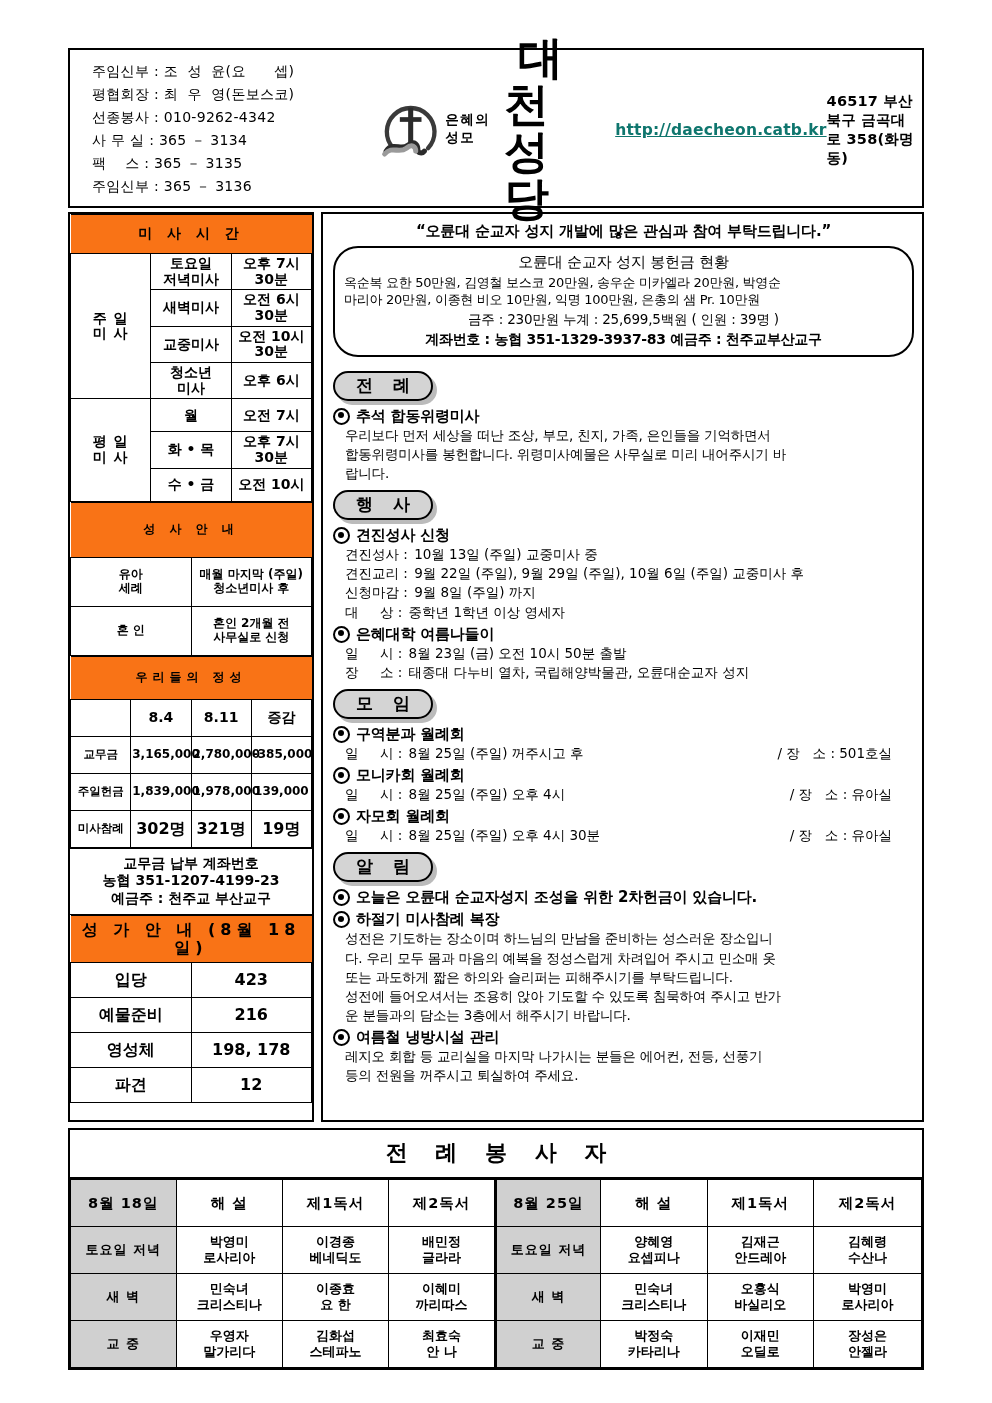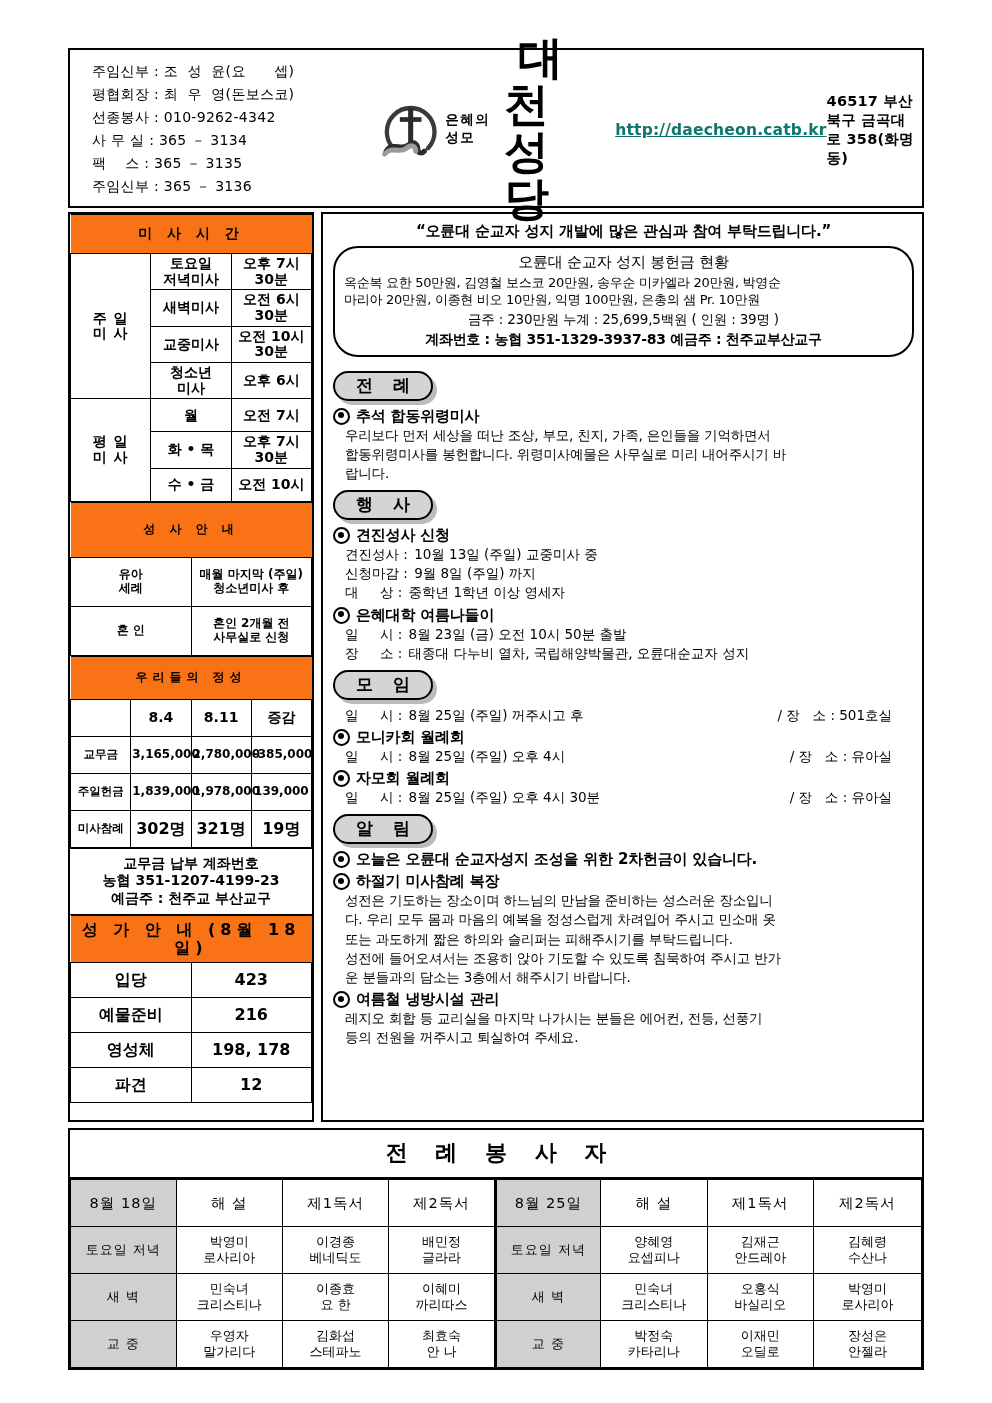--- a/index.html
+++ b/index.html
@@ -274,21 +274,21 @@
     border-bottom: 2px solid #000;
   }
   table.srv {
     width: 100%;
     border-collapse: collapse;
     table-layout: fixed;
   }
   table.srv td {
     border: 1px solid #000;
     text-align: center;
-    font-weight: normal;
+    font-weight: bold;
     font-size: 13px;
     line-height: 1.25;
     height: 42px;
     padding: 2px 0;
   }
   table.srv td.hd { font-size: 14.5px; letter-spacing: 1px; }
   table.srv td.shade { background: #d0d0d0; letter-spacing: 1px; }
   table.srv td.sep { border-left: 3px solid #000; }
   .nm1 { display:block; }
   .nm2 { display:block; }
@@ -483,20 +483,24 @@
       <div class="item">
         <div class="item-title">
           <span class="bullet"></span>
           <span>견진성사 신청</span>
         </div>
         <div class="kv">
             <span class="k">견진성사 : </span>
             <span class="v">10월 13일 (주일) 교중미사 중</span>
           </div>
         <div class="kv">
+            <span class="k">견진교리 : </span>
+            <span class="v">9월 22일 (주일), 9월 29일 (주일), 10월 6일 (주일) 교중미사 후</span>
+          </div>
+        <div class="kv">
             <span class="k">신청마감 : </span>
             <span class="v">9월 8일 (주일) 까지</span>
           </div>
         <div class="kv">
             <span class="k">대     상 : </span>
             <span class="v">중학년 1학년 이상 영세자</span>
           </div>
       </div>
       <div class="item">
         <div class="item-title">
@@ -509,20 +513,24 @@
           </div>
         <div class="kv">
             <span class="k">장     소 : </span>
             <span class="v">태종대 다누비 열차, 국립해양박물관, 오륜대순교자 성지</span>
           </div>
       </div>
 
       
       <div class="pill">모  임</div>
       <div class="item">
+        <div class="item-title">
+          <span class="bullet"></span>
+          <span>구역분과 월례회</span>
+        </div>
         <div class="kv">
             <span class="k">일     시 : </span>
             <span class="v">8월 25일 (주일) 꺼주시고 후</span>
             <span class="r">/ 장   소 : 501호실</span>
           </div>
       </div>
       <div class="item">
         <div class="item-title">
           <span class="bullet"></span>
           <span>모니카회 월례회</span>

